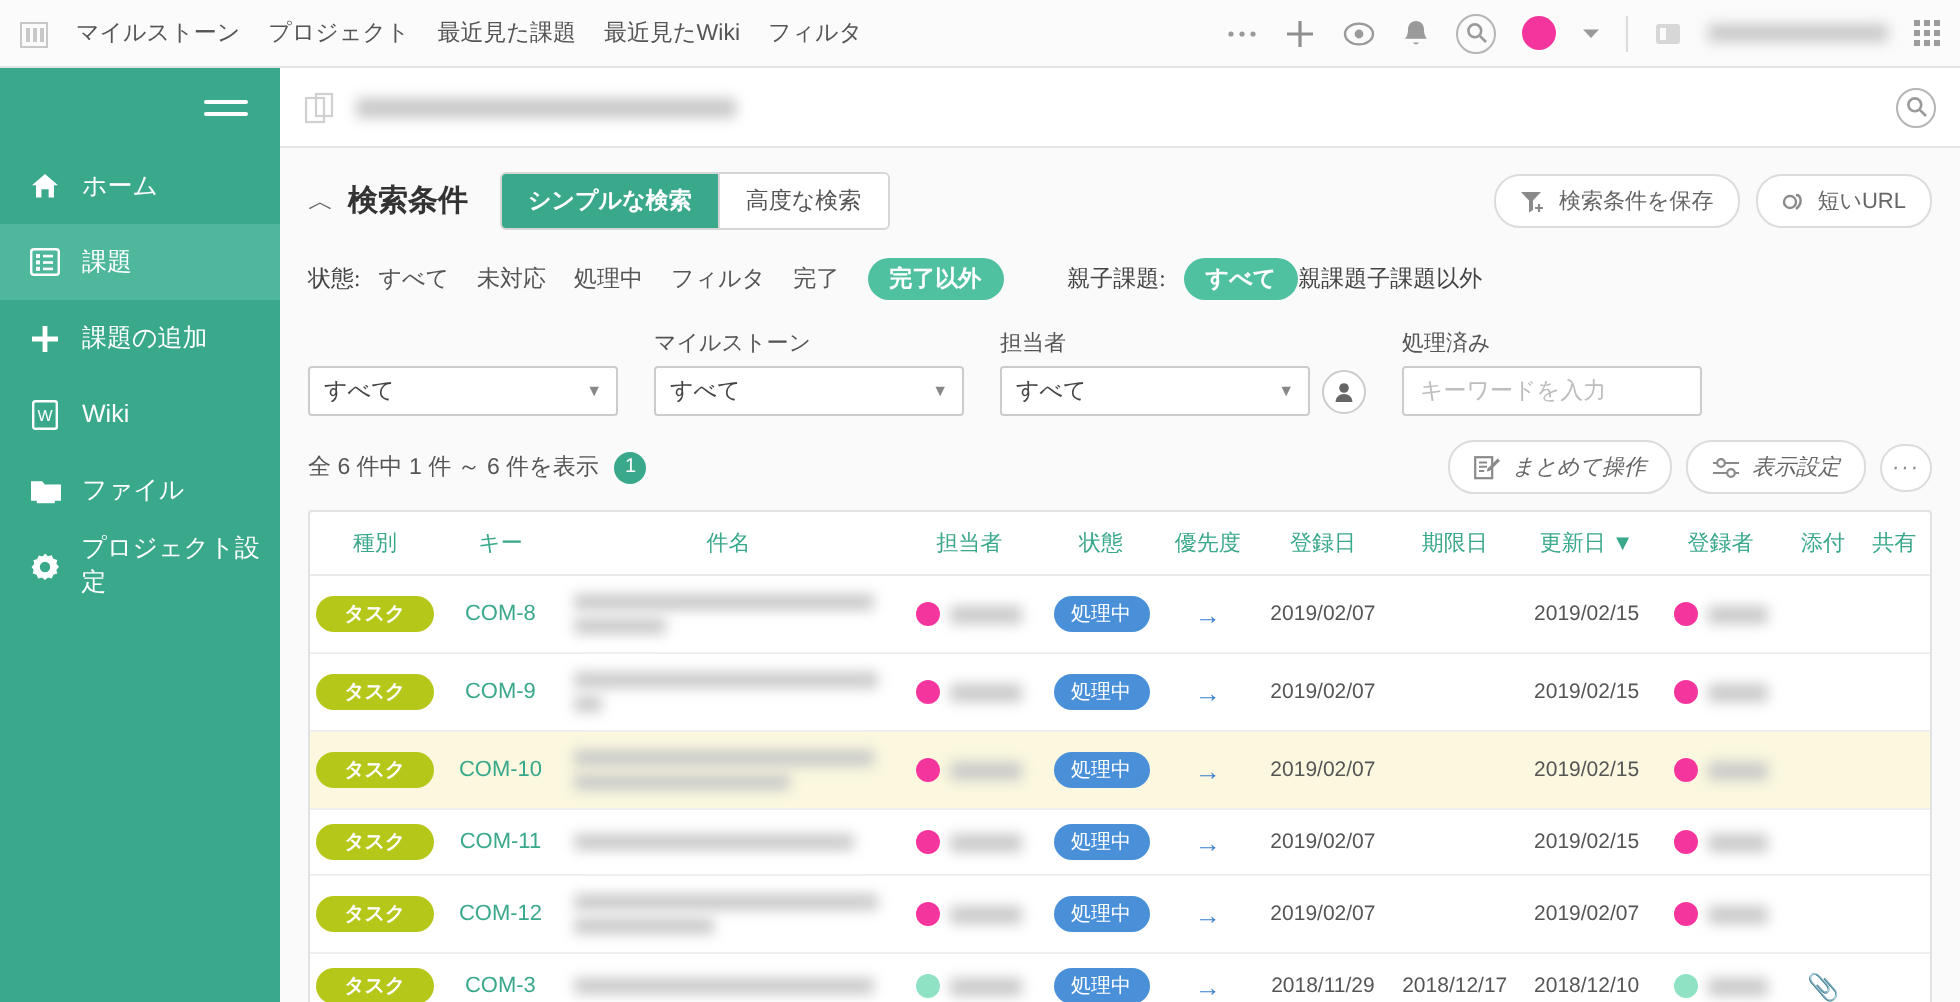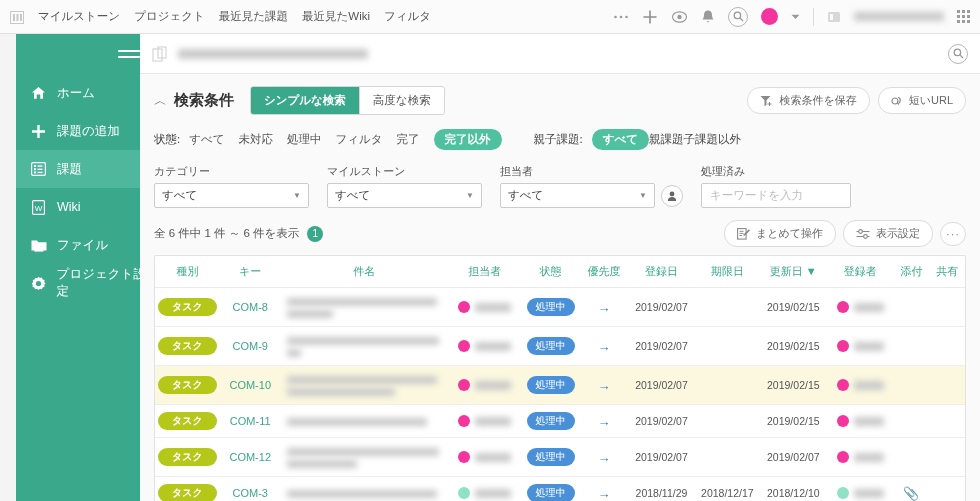--- a/index.html
+++ b/index.html
@@ -26,21 +26,21 @@
   .gright { margin-left:auto; display:flex; align-items:center; gap:13px; padding-right:10px; }
   .icobtn { color:#9a9a9a; display:flex; align-items:center; justify-content:center; }
   .circ-search { width:20px; height:20px; border:1.3px solid #b5b5b5; border-radius:50%; display:flex; align-items:center; justify-content:center; }
   .avatar-pink { width:17px; height:17px; border-radius:50%; background:#f5359e; }
   .vdiv { width:1px; height:18px; background:#dcdcdc; }
   .gridapps { display:grid; grid-template-columns:repeat(3,3px); grid-template-rows:repeat(3,3px); gap:2px; }
   .gridapps i { background:#9c9c9c; display:block; width:3px; height:3px; }
 
   
   #sidebar {
-    position:absolute; top:34px; left:16px; width:140px; height:467px;
+    position:absolute; top:34px; left:0; width:140px; height:467px;
     background:#3aa88b; color:#fff;
   }
   #hamburger { height:40px; display:flex; align-items:center; justify-content:flex-end; padding-right:16px; }
   #hamburger .bars { width:22px; }
   #hamburger .bars span { display:block; height:2px; background:#fff; margin:4px 0; border-radius:1px; }
   .side-item { height:38px; display:flex; align-items:center; gap:10px; padding-left:14px; font-size:12.5px; color:#fff; }
   .side-item.active { background:#4fb79c; }
   .side-ico { width:17px; height:17px; display:flex; align-items:center; justify-content:center; }
 
   
@@ -84,21 +84,21 @@
   .sel .car { position:absolute; right:7px; color:#888; font-size:8px; }
   .userico { width:22px; height:22px; border:1px solid #ccc; border-radius:50%; background:#fff; display:flex; align-items:center; justify-content:center; margin-left:6px; margin-bottom:1px; }
   .kw { width:150px; height:25px; border:1px solid #ccc; background:#fff; border-radius:2px; font-size:11.5px; color:#bdbdbd; display:flex; align-items:center; padding:0 8px; }
   .fieldrow-assignee { display:flex; align-items:flex-end; }
 
   
   #listtoolbar { display:flex; align-items:center; padding:6px 14px 8px 14px; }
   .counttext { font-size:11.5px; color:#555; }
   .badge1 { display:inline-flex; align-items:center; justify-content:center; width:16px; height:16px; border-radius:50%;
             background:#3aa88b; color:#fff; font-size:10px; margin-left:8px; vertical-align:middle; }
-  .tbright { margin-left:auto; display:flex; gap:7px; align-items:center; }
+  .tbright { margin-left:auto; display:flex; gap:7px; align-items:center;font-style:italic; }
   .dots { width:26px; height:24px; border:1px solid #dcdcdc; background:#fff; border-radius:13px; display:flex; align-items:center; justify-content:center; color:#888; letter-spacing:1px; font-size:11px; }
 
   
   .tablewrap { margin:0 14px; background:#fff; border:1px solid #e2e2e2; border-radius:2px; }
   table { width:100%; border-collapse:collapse; font-size:11px; table-layout:fixed; }
   thead th { color:#3aa88b; font-weight:normal; font-size:11px; padding:8px 2px; border-bottom:1px solid #eaeaea; text-align:center; white-space:nowrap; }
   tbody td { padding:7px 2px; border-bottom:1px solid #eee; text-align:center; vertical-align:middle; }
   tbody tr:last-child td { border-bottom:none; }
   tbody tr.hl td { background:#fbf8df; }
   .type-badge { display:inline-block; background:#b5c719; color:#fff; border-radius:9px; padding:2px 14px; font-size:10px; font-weight:bold; }
@@ -202,42 +202,42 @@
 
   <div class="side-item">
     <span class="side-ico">
       <svg width="15" height="14" viewBox="0 0 15 14">
           <path d="M7.5 1L14 6.6h-2v6.2H9.3V8.6H5.7v4.2H3V6.6H1z" fill="#fff"></path>
         </svg>
     </span>
     <span>ホーム</span>
   </div>
 
-  <div class="side-item">
-    <span class="side-ico">
-      <svg width="15" height="15" viewBox="0 0 15 15">
-          <path d="M7.5 1v13M1 7.5h13" stroke="#fff" stroke-width="2.4"></path>
-        </svg>
-    </span>
-    <span>課題の追加</span>
-  </div>
-
   <div class="side-item active">
     <span class="side-ico">
       <svg width="15" height="14" viewBox="0 0 15 14">
           <rect x="0.6" y="0.6" width="13.8" height="12.8" rx="1.4" fill="none" stroke="#fff" stroke-width="1.2"></rect>
           <rect x="3" y="3" width="2" height="2" fill="#fff"></rect>
           <rect x="6.5" y="3.4" width="5" height="1.3" fill="#fff"></rect>
           <rect x="3" y="6.2" width="2" height="2" fill="#fff"></rect>
           <rect x="6.5" y="6.6" width="5" height="1.3" fill="#fff"></rect>
           <rect x="3" y="9.4" width="2" height="2" fill="#fff"></rect>
           <rect x="6.5" y="9.8" width="5" height="1.3" fill="#fff"></rect>
         </svg>
     </span>
     <span>課題</span>
+  </div>
+
+  <div class="side-item">
+    <span class="side-ico">
+      <svg width="15" height="15" viewBox="0 0 15 15">
+          <path d="M7.5 1v13M1 7.5h13" stroke="#fff" stroke-width="2.4"></path>
+        </svg>
+    </span>
+    <span>課題の追加</span>
   </div>
 
   <div class="side-item">
     <span class="side-ico">
       <svg width="13" height="15" viewBox="0 0 13 15">
           <rect x="0.6" y="0.6" width="11.8" height="13.8" rx="1" fill="none" stroke="#fff" stroke-width="1.2"></rect>
           <text x="6.5" y="10.5" font-size="8" fill="#fff" text-anchor="middle" font-family="Liberation Sans">W</text>
         </svg>
     </span>
     <span>Wiki</span>
@@ -325,21 +325,20 @@
       <span class="grp2">
         <span class="lbl">親子課題:</span>
         <span class="pill-on">すべて</span>
         <span>親課題</span>
         <span>子課題以外</span>
       </span>
     </div>
 
     <div class="srow3">
       <div class="field">
-        <label>カテゴリー</label>
         <div class="sel">
           <span>すべて</span>
           <span class="car">▼</span>
         </div>
       </div>
       <div class="field">
         <label>マイルストーン</label>
         <div class="sel">
           <span>すべて</span>
           <span class="car">▼</span>

